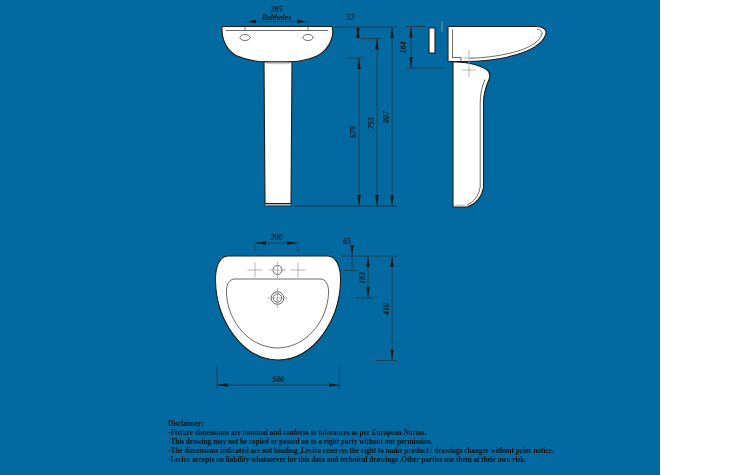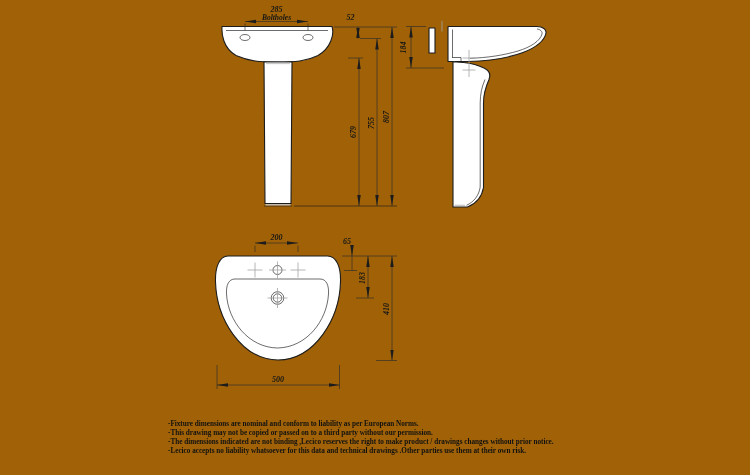--- a/index.html
+++ b/index.html
@@ -1,16 +1,16 @@
 <!DOCTYPE html>
 <html><head>
 <meta charset="utf-8">
 <style>
   html,body{margin:0;padding:0;background:#fff;}
-  #page{position:relative;width:750px;height:475px;background:#a16207;overflow:hidden;
+  #page{position:relative;width:660px;height:475px;background:#0369a1;overflow:hidden;
         font-family:"Liberation Serif",serif;}
   svg{position:absolute;left:0;top:0;}
   
   .ol{fill:#ffffff;stroke:#1c1c1c;stroke-width:1.1;stroke-linejoin:round;}
   .tl{fill:none;stroke:#1c1c1c;stroke-width:0.65;}
   .dl{fill:none;stroke:#2b2b2b;stroke-width:0.65;}
   .cl{fill:none;stroke:#a3a3a3;stroke-width:0.8;}
   .gl{fill:none;stroke:#c9c9c9;stroke-width:1.3;}
   .dt{font-family:"Liberation Serif",serif;font-style:italic;font-weight:bold;
       font-size:8px;fill:#161616;text-anchor:middle;}
@@ -129,19 +129,20 @@
       <text class="dt" x="388.5" y="309" transform="rotate(-90 388.5 309)">410</text>
 
       <path class="dl" d="M217,365 V389 M339.5,365 V389"></path>
       <line class="dl" x1="217" y1="385" x2="339.5" y2="385" marker-start="url(#arr)" marker-end="url(#arr)"></line>
       <text class="dt" x="278" y="381.5">500</text>
     </g>
   </g>
 </svg>
 
 <div id="disclaimer">
-  <div>-Fixture dimensions are nominal and conform to liability as per European Norms.</div>
-  <div>-This drawing may not be copied or passed on to a third party without our permission.</div>
+  <div>Disclaimer:</div>
+  <div>-Fixture dimensions are nominal and conform to tolerances as per European Norms.</div>
+  <div>-This drawing may not be copied or passed on to a right party without our permission.</div>
   <div>-The dimensions indicated are not binding ,Lecico reserves the right to make product / drawings changes without prior notice.</div>
   <div>-Lecico accepts no liability whatsoever for this data and technical drawings .Other parties use them at their own risk.</div>
 </div>
 
 </div>
 
 </body></html>

